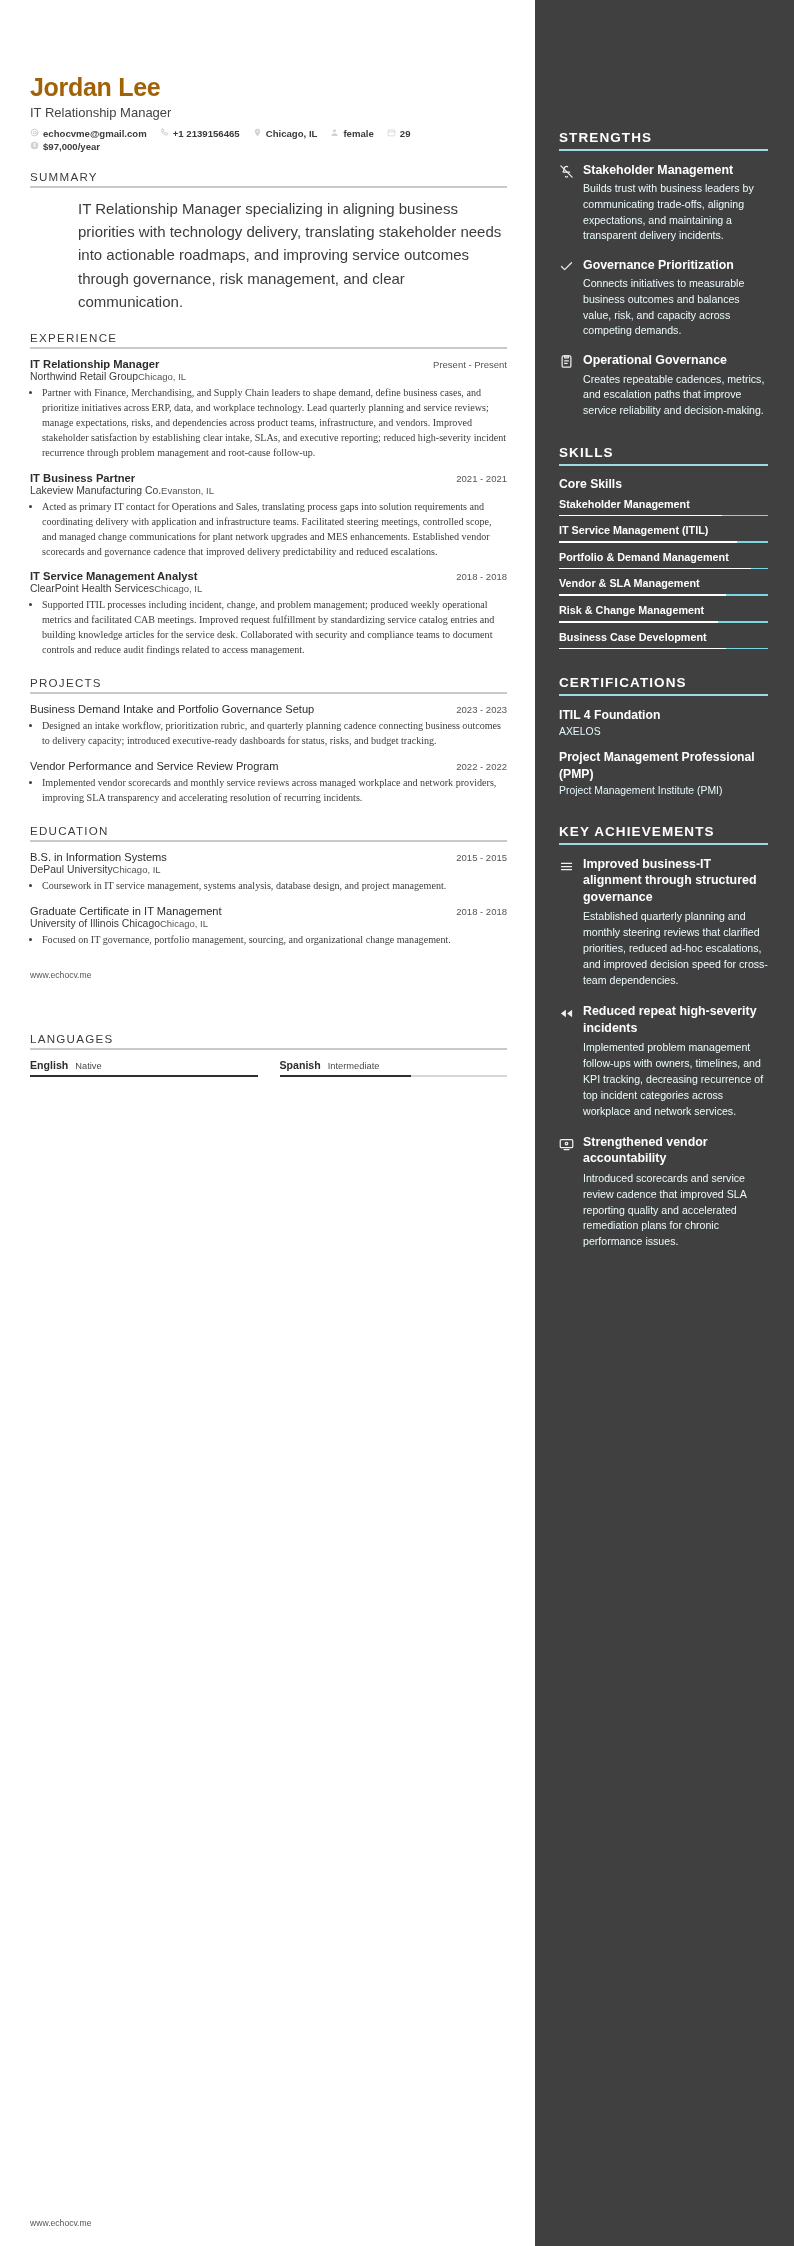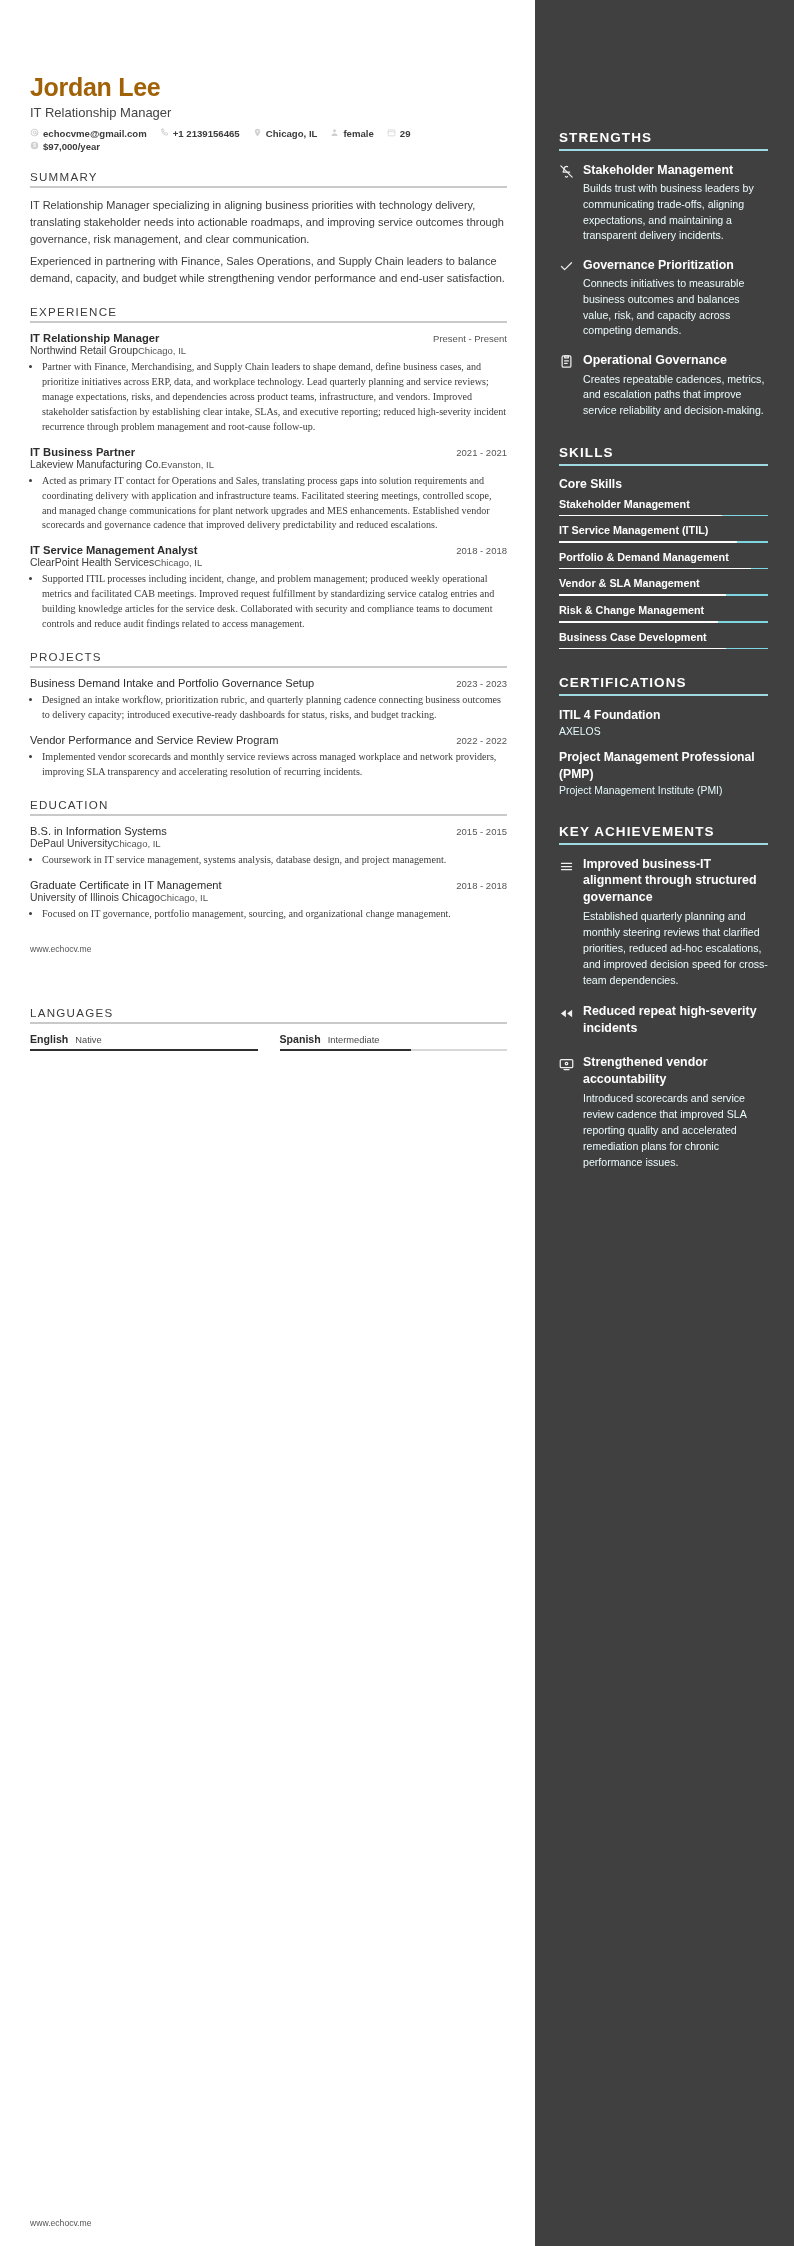--- a/index.html
+++ b/index.html
@@ -159,24 +159,25 @@
     color: #3c3c3c;
     font-weight: 400;
     margin-bottom: 3px;
   }
   .sect-rule {
     height: 2px;
     background: #c9c9c9;
     margin-bottom: 9px;
   }
   .summary-p {
-    font-size: 11px;
+    font-size: 15px;
     line-height: 1.55;
     color: #3c3c3c;
     margin-bottom: 5px;
+    margin-left: 48px;
   }
   .entry { margin-bottom: 11px; }
   .entry-top {
     display: flex;
     justify-content: space-between;
     align-items: baseline;
   }
   .entry-title {
     font-size: 11.2px;
     font-weight: 700;
@@ -365,20 +366,21 @@
 
       <div class="ach-item">
         <span class="ach-ico">
           <svg viewBox="0 0 24 24" fill="#ffffff" stroke="none">
               <polygon points="11,6 11,18 3,12"></polygon>
               <polygon points="21,6 21,18 13,12"></polygon>
             </svg>
         </span>
         <div>
           <div class="ach-title">Reduced repeat high-severity incidents</div>
+          <div class="ach-desc">Implemented problem management follow-ups with owners, timelines, and KPI tracking, decreasing recurrence of top incident categories across workplace and network services.</div>
         </div>
       </div>
 
       <div class="ach-item">
         <span class="ach-ico">
           <svg viewBox="0 0 24 24" fill="none" stroke="#ffffff" stroke-width="2" stroke-linecap="round" stroke-linejoin="round">
               <rect x="2" y="4" width="20" height="13" rx="2"></rect>
               <circle cx="12" cy="10.5" r="2"></circle>
               <line x1="8" y1="20" x2="16" y2="20"></line>
             </svg>
@@ -439,21 +441,20 @@
             <text x="12" y="16.5" font-size="13" fill="#fff" text-anchor="middle" font-family="Liberation Sans, sans-serif">$</text>
           </svg>
         <span>$97,000/year</span>
       </span>
     </div>
 
     <section class="sect">
       <div class="sect-h">SUMMARY</div>
       <div class="sect-rule"></div>
       <p class="summary-p">IT Relationship Manager specializing in aligning business priorities with technology delivery, translating stakeholder needs into actionable roadmaps, and improving service outcomes through governance, risk management, and clear communication.</p>
-      <p class="summary-p">Experienced in partnering with Finance, Sales Operations, and Supply Chain leaders to balance demand, capacity, and budget while strengthening vendor performance and end-user satisfaction.</p>
     </section>
 
     <section class="sect">
       <div class="sect-h">EXPERIENCE</div>
       <div class="sect-rule"></div>
 
       <div class="entry">
         <div class="entry-top">
           <span class="entry-title">IT Relationship Manager</span>
           <span class="entry-dates">Present  -  Present</span>

